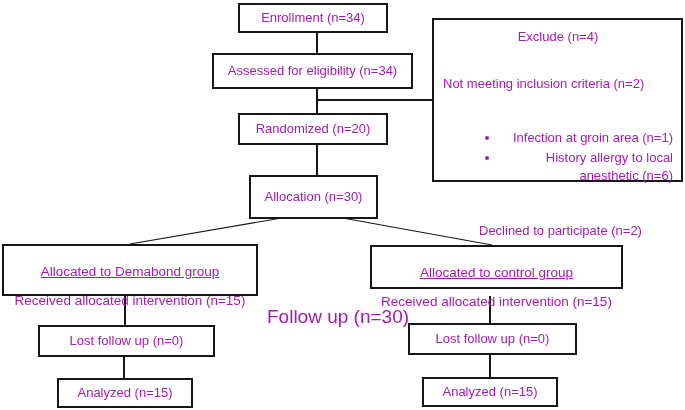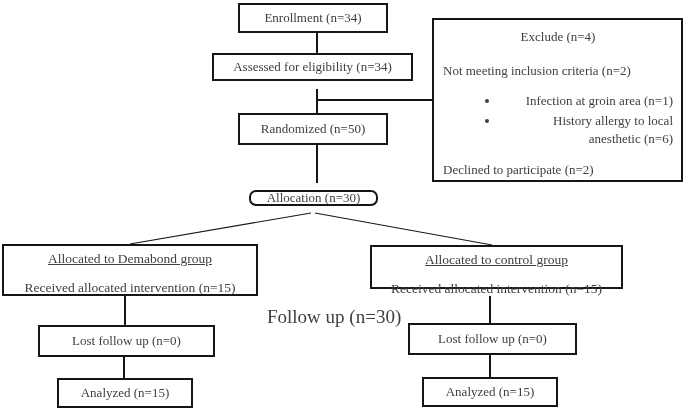--- a/index.html
+++ b/index.html
@@ -1,22 +1,22 @@
 <!DOCTYPE html>
 <html><head>
 <meta charset="utf-8">
 <style>
   html, body { margin: 0; padding: 0; background: #ffffff; }
   .canvas {
     position: relative;
     width: 685px;
     height: 410px;
     background: #ffffff;
-    font-family: Liberation Serif, serif;
-    color: #404040;
+    font-family: Liberation Sans, sans-serif;
+    color: #a21caf;
     overflow: hidden;
   }
   .connectors {
     position: absolute;
     left: 0; top: 0;
     width: 685px; height: 410px;
   }
   .fbox {
     position: absolute;
     border: 2px solid #161616;
@@ -25,41 +25,42 @@
     align-items: center;
     justify-content: center;
     text-align: center;
     font-size: 13px;
     line-height: 1.15;
     box-sizing: border-box;
   }
   .group-box {
     flex-direction: column;
     justify-content: flex-start;
-    padding-top: 5px;
+    padding-top: 18px;
   }
   .group-title { text-decoration: underline; font-size: 13.5px; }
   .group-sub { margin-top: 13px; font-size: 13.5px; }
   .exclude-box {
     flex-direction: column;
     align-items: stretch;
     justify-content: flex-start;
     text-align: left;
     padding: 8px 8px 0 9px;
     font-size: 13px;
+    gap: 24px;
   }
   .exclude-title { text-align: center; margin-top: 2px; }
-  .exclude-line1 { margin-top: 19px; }
+  .exclude-line1 { margin-top: 8px; }
   .exclude-bullets {
     margin: 13px 0 0 0;
     padding-left: 57px;
     list-style: disc outside;
   }
   .exclude-bullets li { margin-bottom: 2px; line-height: 1.38; padding-left: 6px; text-align: right; }
-  .exclude-declined { margin-top: 13px; }
+  .exclude-declined { margin-top: 13px; margin-left: 36px; }
   .float-label {
     position: absolute;
     font-size: 19px;
     white-space: nowrap;
   }
 </style>
 </head>
 <body>
 
 <div class="canvas">
@@ -82,35 +83,35 @@
 
     <line x1="124" y1="357" x2="124" y2="378" stroke="#161616" stroke-width="1.6" shape-rendering="crispEdges"></line>
 
     <line x1="490" y1="296" x2="490" y2="323" stroke="#161616" stroke-width="1.6" shape-rendering="crispEdges"></line>
 
     <line x1="490" y1="355" x2="490" y2="377" stroke="#161616" stroke-width="1.6" shape-rendering="crispEdges"></line>
   </svg>
 
   <div class="fbox" style="left:238px; top:3px; width:150px; height:30px;">Enrollment (n=34)</div>
 
-  <div class="fbox" style="left:212px; top:53px; width:201px; height:28px;">Assessed for eligibility (n=34)</div>
+  <div class="fbox" style="left:212px; top:53px; width:201px; height:36px;">Assessed for eligibility (n=34)</div>
 
   <div class="fbox exclude-box" style="left:432px; top:18px; width:251px; height:164px;">
     <div class="exclude-title">Exclude (n=4)</div>
     <div class="exclude-line1">Not meeting inclusion criteria (n=2)</div>
     <ul class="exclude-bullets">
       <li>Infection at groin area (n=1)</li>
       <li>History allergy to local anesthetic (n=6)</li>
     </ul>
     <div class="exclude-declined">Declined to participate (n=2)</div>
   </div>
 
-  <div class="fbox" style="left:238px; top:113px; width:150px; height:32px;">Randomized (n=50)</div>
+  <div class="fbox" style="left:238px; top:113px; width:150px; height:32px;">Randomized (n=20)</div>
 
-  <div class="fbox" style="left:249px; top:190px; width:129px; height:16px;border-radius:7px;">Allocation (n=30)</div>
+  <div class="fbox" style="left:249px; top:175px; width:129px; height:44px;">Allocation (n=30)</div>
 
   <div class="fbox group-box" style="left:2px; top:244px; width:256px; height:52px;">
     <div class="group-title">Allocated to Demabond group</div>
     <div class="group-sub">Received allocated intervention (n=15)</div>
   </div>
 
   <div class="fbox group-box" style="left:370px; top:245px; width:253px; height:44px;">
     <div class="group-title">Allocated to control group</div>
     <div class="group-sub">Received allocated intervention (n=15)</div>
   </div>

